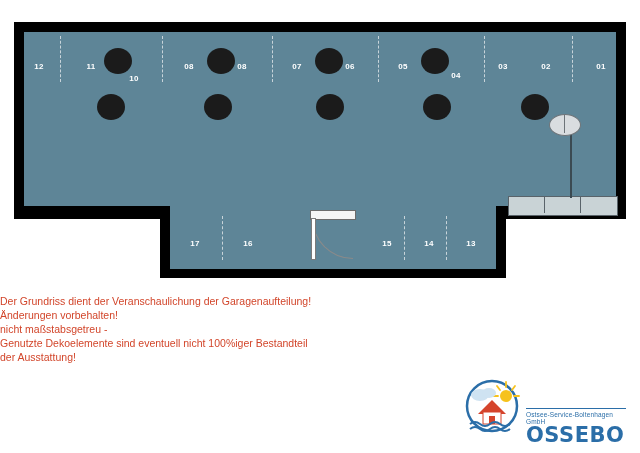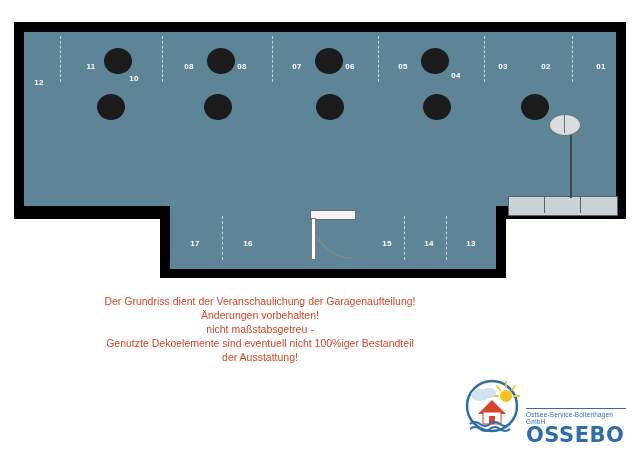--- a/index.html
+++ b/index.html
@@ -105,21 +105,20 @@
     background: #6d7479;
     width: 1px;
   }
 
   
   #caption {
     position: absolute;
     left: 0;
     top: 294px;
     width: 520px;
-    text-align: center;
     color: #d2452a;
     font-size: 10.5px;
     line-height: 14px;
   }
   #caption div { white-space: pre; }
 
   
   #logo {
     position: absolute;
     left: 464px;
@@ -181,21 +180,21 @@
     <div class="divider" style="left:162px; top:36px; height:46px;"></div>
     <div class="divider" style="left:272px; top:36px; height:46px;"></div>
     <div class="divider" style="left:378px; top:36px; height:46px;"></div>
     <div class="divider" style="left:484px; top:36px; height:46px;"></div>
     <div class="divider" style="left:572px; top:36px; height:46px;"></div>
 
     <div class="divider" style="left:222px; top:216px; height:44px;"></div>
     <div class="divider" style="left:404px; top:216px; height:44px;"></div>
     <div class="divider" style="left:446px; top:216px; height:44px;"></div>
 
-    <div class="bay-label" style="left:30px;  top:78px;">12</div>
+    <div class="bay-label" style="left:30px;  top:62px;">12</div>
     <div class="bay-label" style="left:82px;  top:62px;">11</div>
     <div class="bay-label" style="left:125px; top:74px;">10</div>
     <div class="bay-label" style="left:180px; top:62px;">08</div>
     <div class="bay-label" style="left:233px; top:62px;">08</div>
     <div class="bay-label" style="left:288px; top:62px;">07</div>
     <div class="bay-label" style="left:341px; top:62px;">06</div>
     <div class="bay-label" style="left:394px; top:62px;">05</div>
     <div class="bay-label" style="left:447px; top:71px;">04</div>
     <div class="bay-label" style="left:494px; top:62px;">03</div>
     <div class="bay-label" style="left:537px; top:62px;">02</div>

